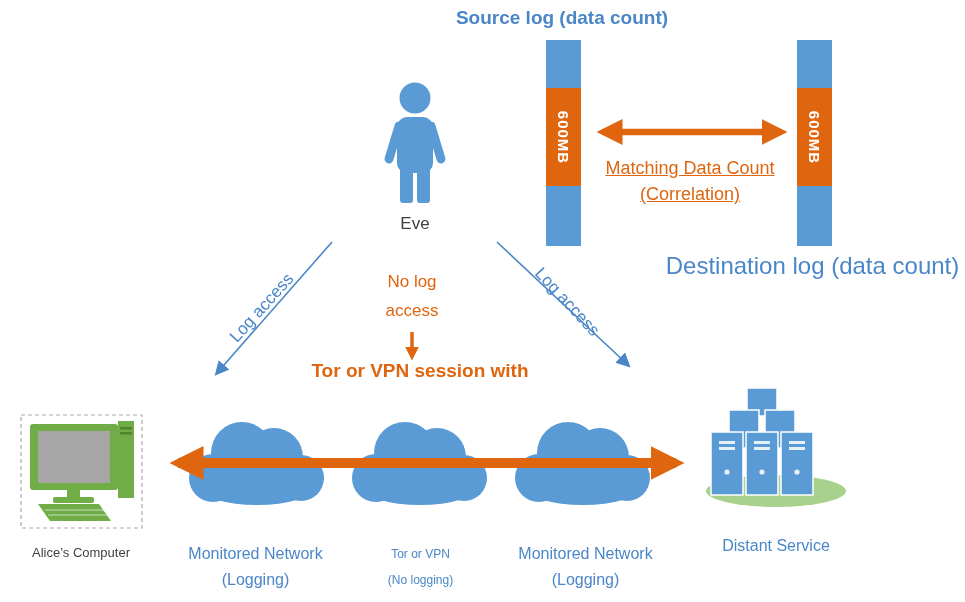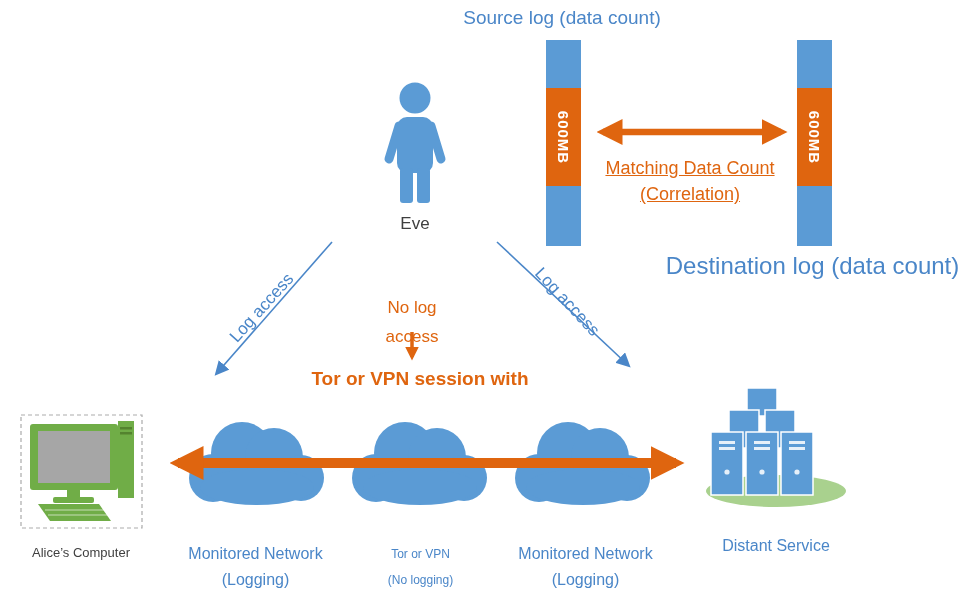--- a/index.html
+++ b/index.html
@@ -41,28 +41,28 @@
   .bar-right{left:797px;}
   .bar-seg{position:absolute;left:0;top:48px;width:100%;height:98px;background:var(--orange);
     display:flex;align-items:center;justify-content:center;}
   .bar-val{transform:rotate(90deg);color:#fff;font-weight:600;font-size:15px;letter-spacing:1px;white-space:nowrap;}
 
   
   .t{position:absolute;text-align:center;white-space:nowrap;}
   .blue-t{color:var(--blue-text);}
   .orange-t{color:var(--orange);}
   .dark-t{color:var(--dark);margin-top:8px;}
-  .src-label{left:412px;top:7px;width:300px;font-size:19px;}
+  .src-label{left:412px;top:7px;width:300px;font-size:19px;font-weight:bold;}
   .dst-label{left:660px;top:252px;width:305px;font-size:24px;}
   .match{left:560px;top:155px;width:260px;font-size:18px;line-height:26px;text-decoration:underline;}
   .eve-label{left:385px;top:206px;width:60px;font-size:17px;}
-  .no-log{left:352px;top:267px;width:120px;font-size:17px;line-height:29px;margin-top:26px;}
+  .no-log{left:352px;top:267px;width:120px;font-size:17px;line-height:29px;}
   .log-acc-l{left:207px;top:298px;width:110px;font-size:17px;transform:rotate(-48deg);}
   .log-acc-r{left:512px;top:292px;width:110px;font-size:17px;transform:rotate(47deg);}
-  .session{left:270px;top:366px;width:300px;font-size:19px;font-weight:bold;line-height:26px;}
+  .session{left:270px;top:358px;width:300px;font-size:19px;font-weight:bold;line-height:26px;}
   .alice-label{left:0;top:537px;width:162px;font-size:13px;}
   .mon-left{left:163px;top:541px;width:185px;font-size:16px;line-height:26px;}
   .tor-label{left:348px;top:541px;width:145px;font-size:12px;line-height:26px;}
   .mon-right{left:493px;top:541px;width:185px;font-size:16px;line-height:26px;}
   .distant-label{left:696px;top:537px;width:160px;font-size:16px;}
 </style>
 </head>
 <body>
 
 <div class="canvas">

